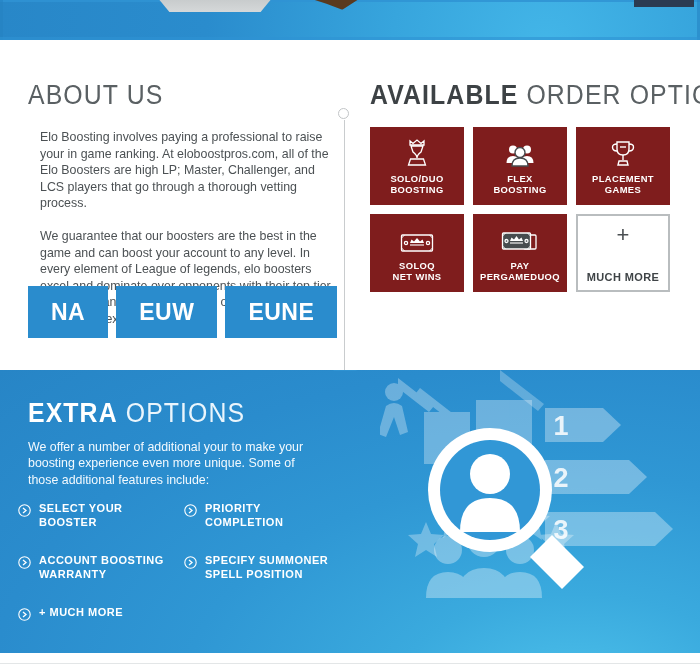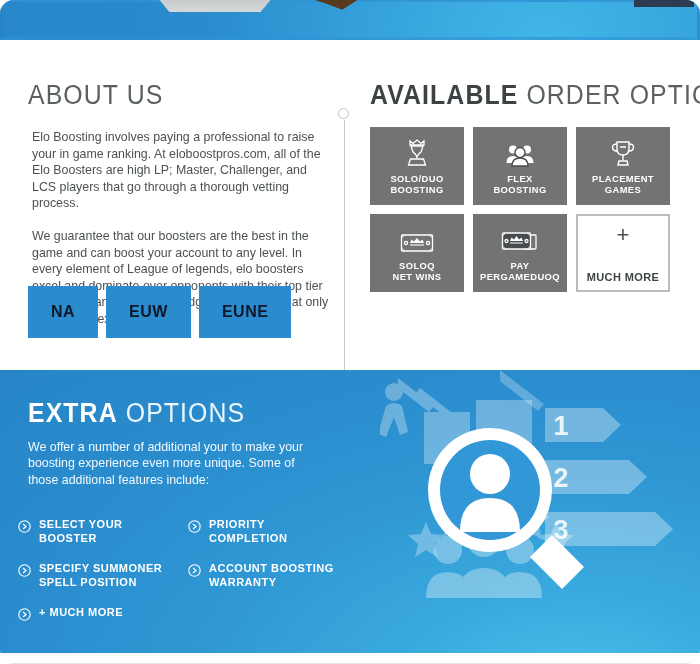--- a/index.html
+++ b/index.html
@@ -2,21 +2,21 @@
 <html><head>
 <meta charset="utf-8">
 <style>
   html,body{margin:0;padding:0;}
   body{
     width:700px;height:664px;overflow:hidden;
     background:#ffffff;
     font-family:"Liberation Sans", sans-serif;
     -webkit-font-smoothing:antialiased;
   }
-  .page{position:relative;width:700px;height:664px;overflow:hidden;background:#fff;border-radius:14px;}
+  .page{position:relative;width:700px;height:664px;overflow:hidden;background:#fff;}
 
   
   .top-banner{
     position:absolute;left:0;top:0;width:700px;height:40px;
     background:
       radial-gradient(circle at 78% 120%, #43b6e8 0%, #37a5dd 28%, #2a8ccd 62%, #2887c8 100%);
     overflow:hidden;
   }
   .top-banner .hairline{
     position:absolute;left:0;top:0;width:100%;height:2px;background:#2f93d4;opacity:.85;
@@ -59,39 +59,39 @@
     font-size:27px;letter-spacing:1.2px;color:#4a4f52;line-height:1;
     white-space:nowrap;transform:scaleX(.92);transform-origin:left center;
   }
   .h-title .b{font-weight:bold;color:#3d4245;}
   .h-title .l{font-weight:300;color:#5a6063;}
 
   
   .about{position:absolute;left:28px;top:42px;width:300px;}
   .about .h-title{margin-bottom:20px;}
   .about p{
-    margin:0 0 16px 4px;width:298px;
+    margin:0 0 16px 12px;width:298px;
     font-family:"Liberation Sans Narrow","Liberation Sans",sans-serif;
     font-size:12.4px;line-height:16.6px;color:#4c5154;
   }
   .regions{position:absolute;left:28px;top:246px;display:flex;gap:8px;}
   .region-btn{
-    height:52px;background:#2a8ccd;color:#0f172a;border:0;
+    height:52px;background:#2a8ccd;color:#ffffff;border:0;
     display:flex;align-items:center;justify-content:center;
     font-family:"Liberation Sans Narrow","Liberation Sans",sans-serif;
-    font-weight:bold;font-size:16px;letter-spacing:.5px;
+    font-weight:bold;font-size:23px;letter-spacing:.5px;
     padding:0 23px;min-width:54px;cursor:pointer;
   }
 
   
   .orders{position:absolute;left:370px;top:42px;width:302px;}
   .orders .h-title{margin-bottom:18px;}
   .tile-grid{display:flex;flex-wrap:wrap;gap:9px;width:302px;}
   .tile{
-    width:94px;height:78px;background:#737373;
+    width:94px;height:78px;background:#7f1d1d;
     display:flex;flex-direction:column;align-items:center;justify-content:center;
     cursor:pointer;box-sizing:border-box;
   }
   .tile .ic{height:30px;display:flex;align-items:flex-end;justify-content:center;margin-bottom:6px;}
   .tile .tl{
     font-family:"Liberation Sans Narrow","Liberation Sans",sans-serif;
     font-weight:bold;font-size:9.4px;line-height:11px;color:#fff;
     text-align:center;letter-spacing:.4px;text-transform:uppercase;
   }
   .tile.more{background:#fff;border:2px solid #b9bdbf;}
@@ -111,22 +111,22 @@
   .extras-inner{position:absolute;left:28px;top:30px;width:340px;z-index:3;}
   .extras .h-title{color:#fff;margin-bottom:12px;}
   .extras .h-title .b{color:#fff;font-weight:bold;}
   .extras .h-title .l{color:#eaf5fc;font-weight:300;}
   .extras p{
     margin:0;width:300px;
     font-family:"Liberation Sans Narrow","Liberation Sans",sans-serif;
     font-size:12.4px;line-height:16.4px;color:#f2f9fe;
   }
   .feat-grid{
-    position:absolute;left:18px;top:148px;width:340px;
-    display:grid;grid-template-columns:158px 158px;column-gap:12px;row-gap:0;z-index:3;
+    position:absolute;left:18px;top:132px;width:340px;
+    display:grid;grid-template-columns:158px 158px;column-gap:12px;row-gap:0;z-index:3;gap:8px;
   }
   .feat{display:flex;align-items:flex-start;gap:8px;height:44px;cursor:pointer;}
   .feat .bullet{flex:0 0 auto;margin-top:1px;}
   .feat .ft{
     font-family:"Liberation Sans Narrow","Liberation Sans",sans-serif;
     font-weight:bold;font-size:11px;line-height:13.5px;color:#fff;letter-spacing:.5px;
     text-transform:uppercase;
   }
 
   
@@ -352,31 +352,31 @@
         <span class="ft">PRIORITY COMPLETION</span>
       </div>
 
       <div class="feat">
         <span class="bullet">
           <svg width="13" height="13" viewBox="0 0 13 13" fill="none" stroke="#fff" stroke-width="1.1">
             <circle cx="6.5" cy="6.5" r="5.7"></circle>
               <path d="M5 4 L8 6.5 L5 9" stroke-width="1.3"></path>
           </svg>
         </span>
+        <span class="ft">ACCOUNT BOOSTING WARRANTY</span>
+      </div>
+
+      <div class="feat">
+        <span class="bullet">
+          <svg width="13" height="13" viewBox="0 0 13 13" fill="none" stroke="#fff" stroke-width="1.1">
+            <circle cx="6.5" cy="6.5" r="5.7"></circle>
+              <path d="M5 4 L8 6.5 L5 9" stroke-width="1.3"></path>
+          </svg>
+        </span>
         <span class="ft">SPECIFY SUMMONER SPELL POSITION</span>
-      </div>
-
-      <div class="feat">
-        <span class="bullet">
-          <svg width="13" height="13" viewBox="0 0 13 13" fill="none" stroke="#fff" stroke-width="1.1">
-            <circle cx="6.5" cy="6.5" r="5.7"></circle>
-              <path d="M5 4 L8 6.5 L5 9" stroke-width="1.3"></path>
-          </svg>
-        </span>
-        <span class="ft">ACCOUNT BOOSTING WARRANTY</span>
       </div>
 
 
       <div class="feat">
         <span class="bullet">
           <svg width="13" height="13" viewBox="0 0 13 13" fill="none" stroke="#fff" stroke-width="1.1">
             <circle cx="6.5" cy="6.5" r="5.7"></circle>
               <path d="M5 4 L8 6.5 L5 9" stroke-width="1.3"></path>
           </svg>
         </span>

